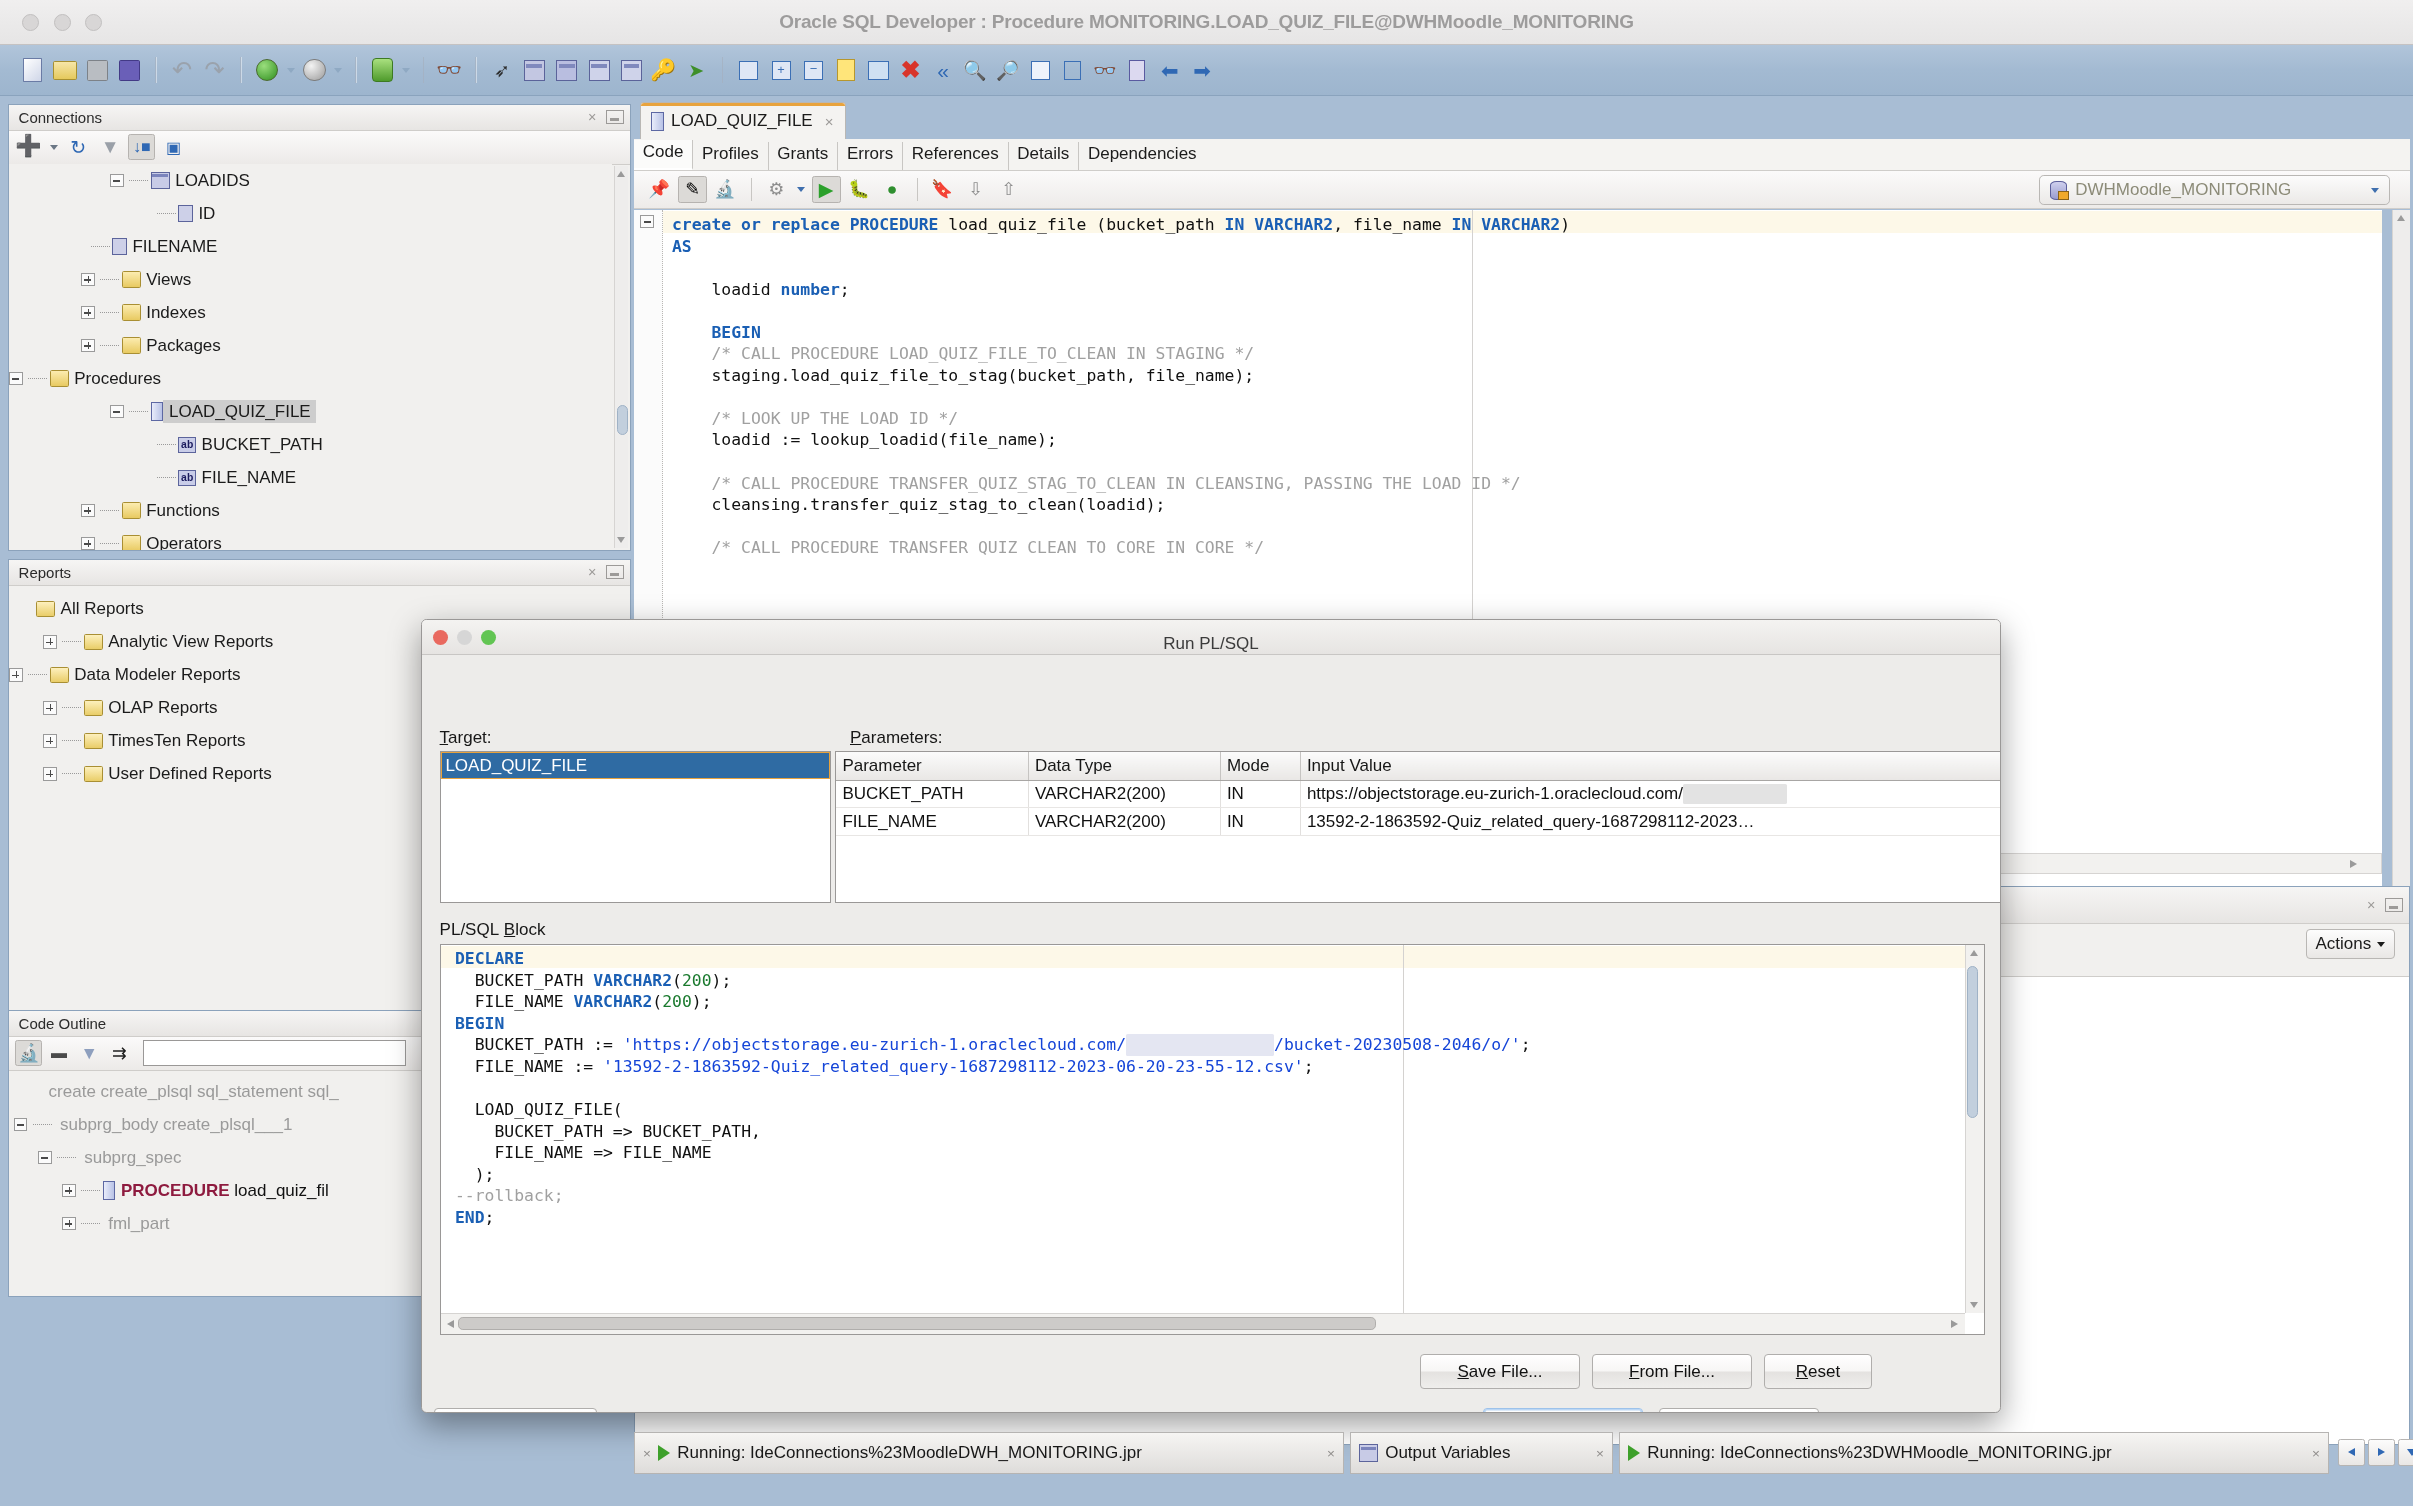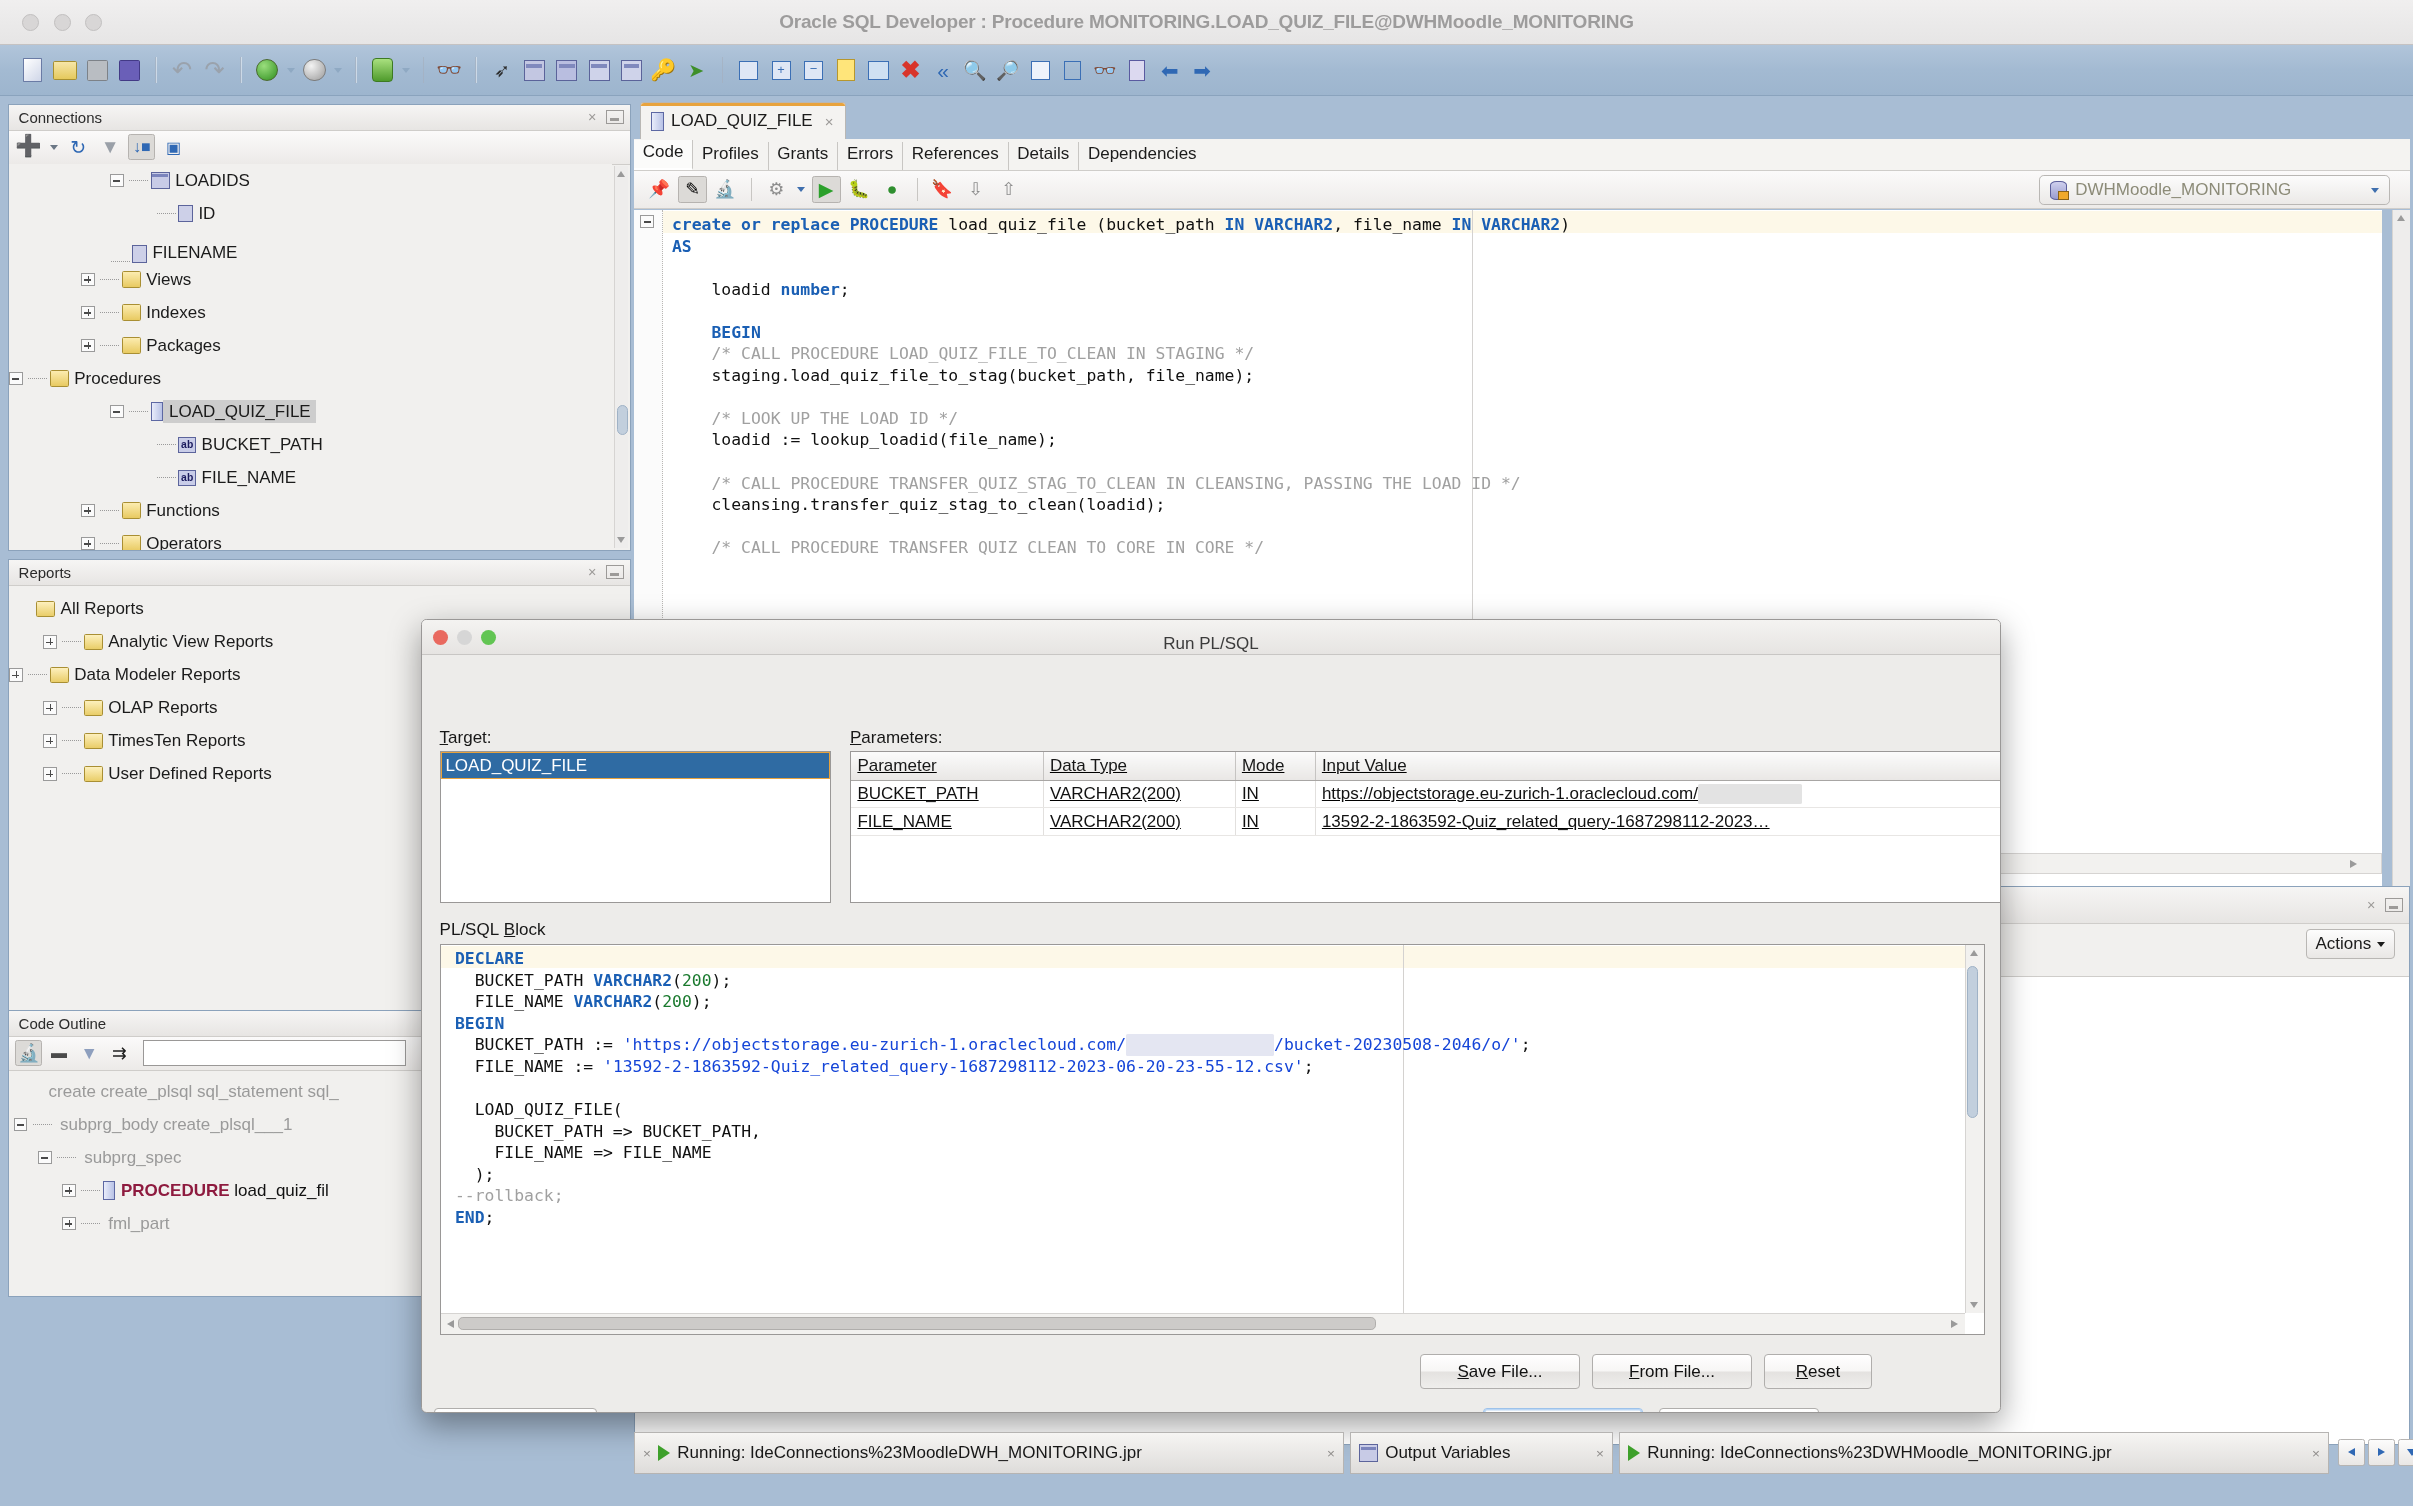--- a/index.html
+++ b/index.html
@@ -407,21 +407,21 @@
             <span class="dots"></span>
             <span class="ico16 ic-table"></span>
             <span class="lbl">LOADIDS</span>
           </div>
           <div class="tnode" style="padding-left:129px;">
             <span style="width:19px;flex:0 0 auto;"></span>
             <span class="dots"></span>
             <span class="ico16 ic-col"></span>
             <span class="lbl">ID</span>
           </div>
-          <div class="tnode" style="padding-left:83px;align-items:flex-end;">
+          <div class="tnode" style="padding-left:63px;">
             <span style="width:19px;flex:0 0 auto;"></span>
             <span class="dots"></span>
             <span class="ico16 ic-col"></span>
             <span class="lbl">FILENAME</span>
           </div>
           <div class="tnode" style="padding-left:72px;">
             <span class="exp plus"></span>
             <span class="dots"></span>
             <span class="ico16 ic-folder"></span>
             <span class="lbl">Views</span>
@@ -713,21 +713,21 @@
       <div class="field-label" style="left:17.6px; top:73px;">
         <span class="ul">T</span><span>arget:</span>
       </div>
       <div class="listbox" style="left:17.6px; top:96px; width:391px; height:152px;">
         <div class="sel-row">LOAD_QUIZ_FILE</div>
       </div>
 
       <div class="field-label" style="left:428px; top:73px;">
         <span class="ul">P</span><span>arameters:</span>
       </div>
-      <div class="ptable" style="left:428px; top:96px; width:1250px; height:152px;text-decoration:underline;">
+      <div class="ptable" style="left:413px; top:96px; width:1250px; height:152px;">
         <table>
           <thead>
             <tr>
               <th style="width:192px;">Parameter</th>
               <th style="width:192px;">Data Type</th>
               <th style="width:80px;">Mode</th>
               <th>Input Value</th>
             </tr>
           </thead>
           <tbody id="param-rows">

